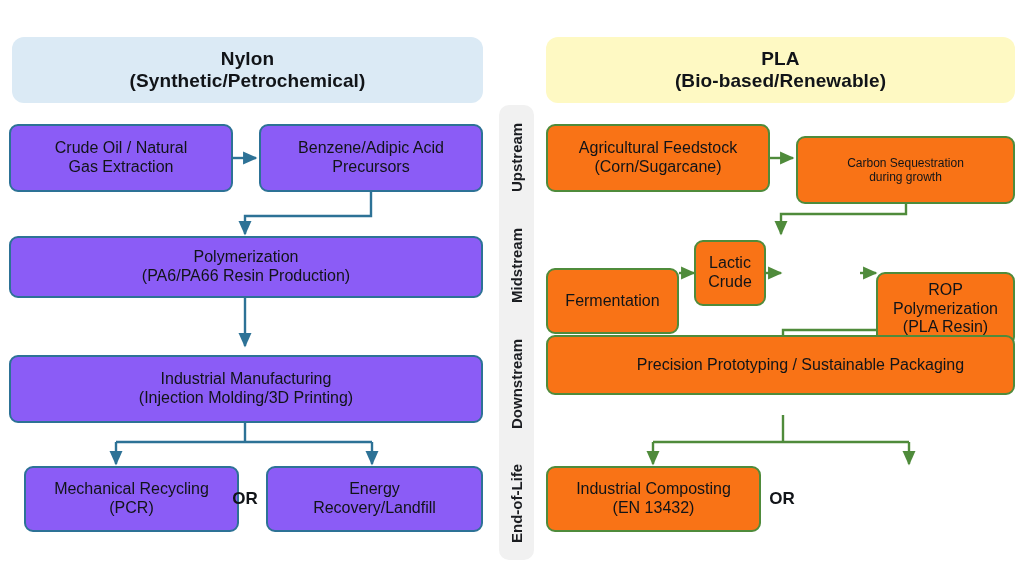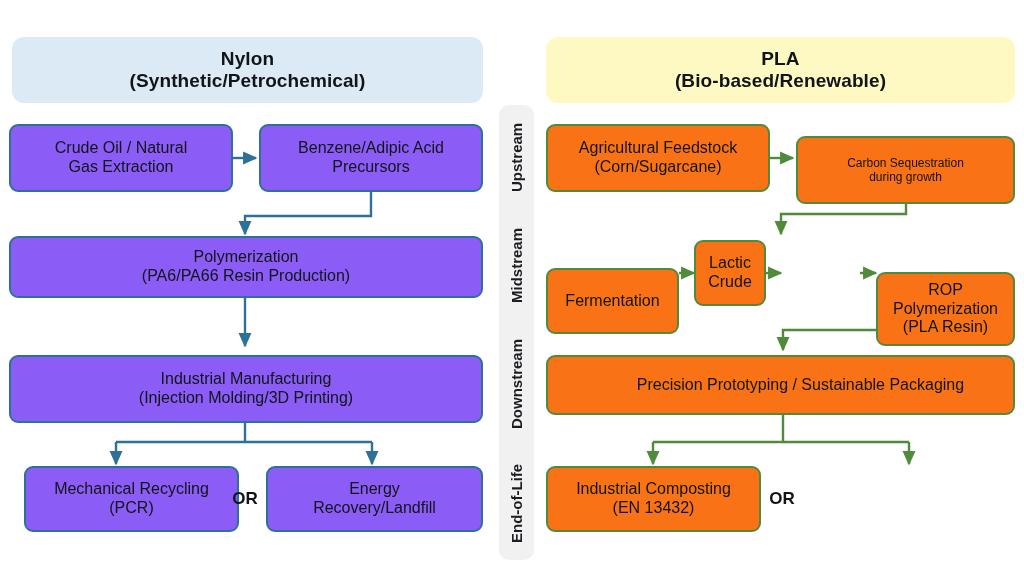--- a/index.html
+++ b/index.html
@@ -159,21 +159,21 @@
   <div class="node green" style="left:546px;top:240px;width:133px;height:66px;font-size:16px;margin-top:28px;">Fermentation</div>
 
   <div class="node green" style="left:694px;top:240px;width:72px;height:66px;font-size:16px;">Lactic
 Crude</div>
 
 
   <div class="node green" style="left:876px;top:236px;width:139px;height:74px;font-size:16px;margin-top:36px;">ROP
 Polymerization
 (PLA Resin)</div>
 
-  <div class="node green" style="left:546px;top:355px;width:469px;height:60px;font-size:16px;padding-left:46px;">Precision Prototyping / Sustainable Packaging</div>
+  <div class="node green" style="left:546px;top:335px;width:469px;height:60px;font-size:16px;padding-left:46px;">Precision Prototyping / Sustainable Packaging</div>
 
   <div class="node green" style="left:546px;top:466px;width:215px;height:66px;font-size:16px;">Industrial Composting
 (EN 13432)</div>
 
   <div class="or-label" style="left:761px;top:466px;width:42px;height:66px;">OR</div>
 
 
 </div>
 
 </body></html>

